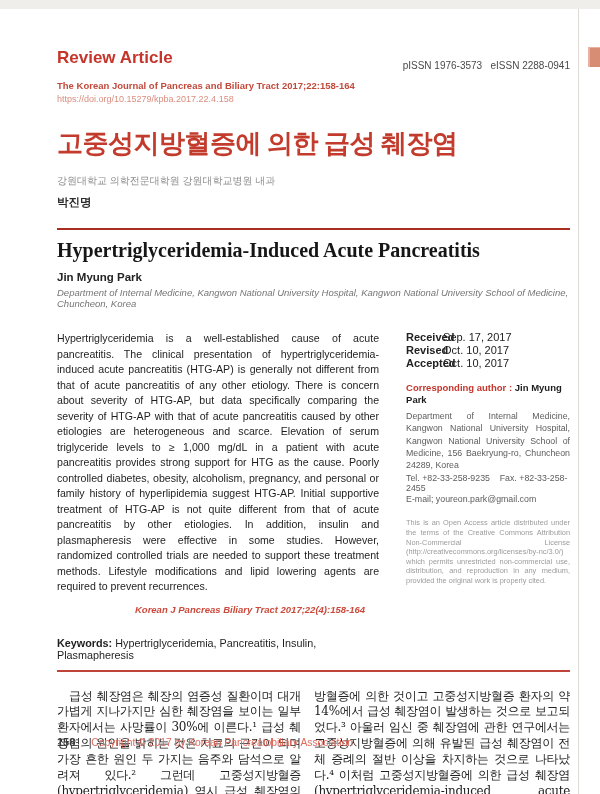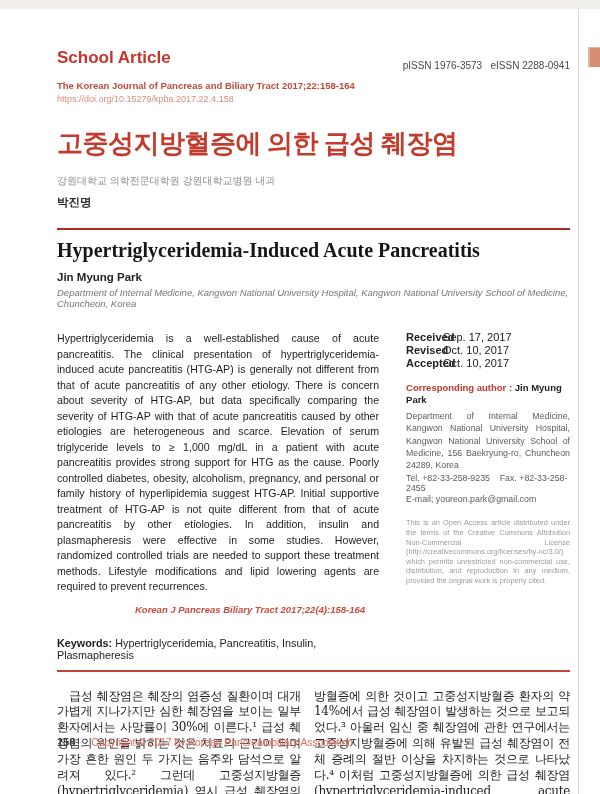--- a/index.html
+++ b/index.html
@@ -100,21 +100,21 @@
 <body>
 
 <div class="page">
   <div class="top-strip"></div>
   <div class="edge-line"></div>
   <div class="side-tab"></div>
 
   <div class="content">
 
     <div class="header-row">
-      <div class="article-type">School Article</div>
+      <div class="article-type">Review Article</div>
       <div class="issn">pISSN 1976-3573   eISSN 2288-0941</div>
     </div>
     <div class="journal-line">The Korean Journal of Pancreas and Biliary Tract 2017;22:158-164</div>
     <div class="doi-line">https://doi.org/10.15279/kpba.2017.22.4.158</div>
 
     <div class="kr-title">고중성지방혈증에 의한 급성 췌장염</div>
     <div class="kr-affil">강원대학교 의학전문대학원 강원대학교병원 내과</div>
     <div class="kr-author">박진명</div>
 
     <div class="rule-red-1"></div>

